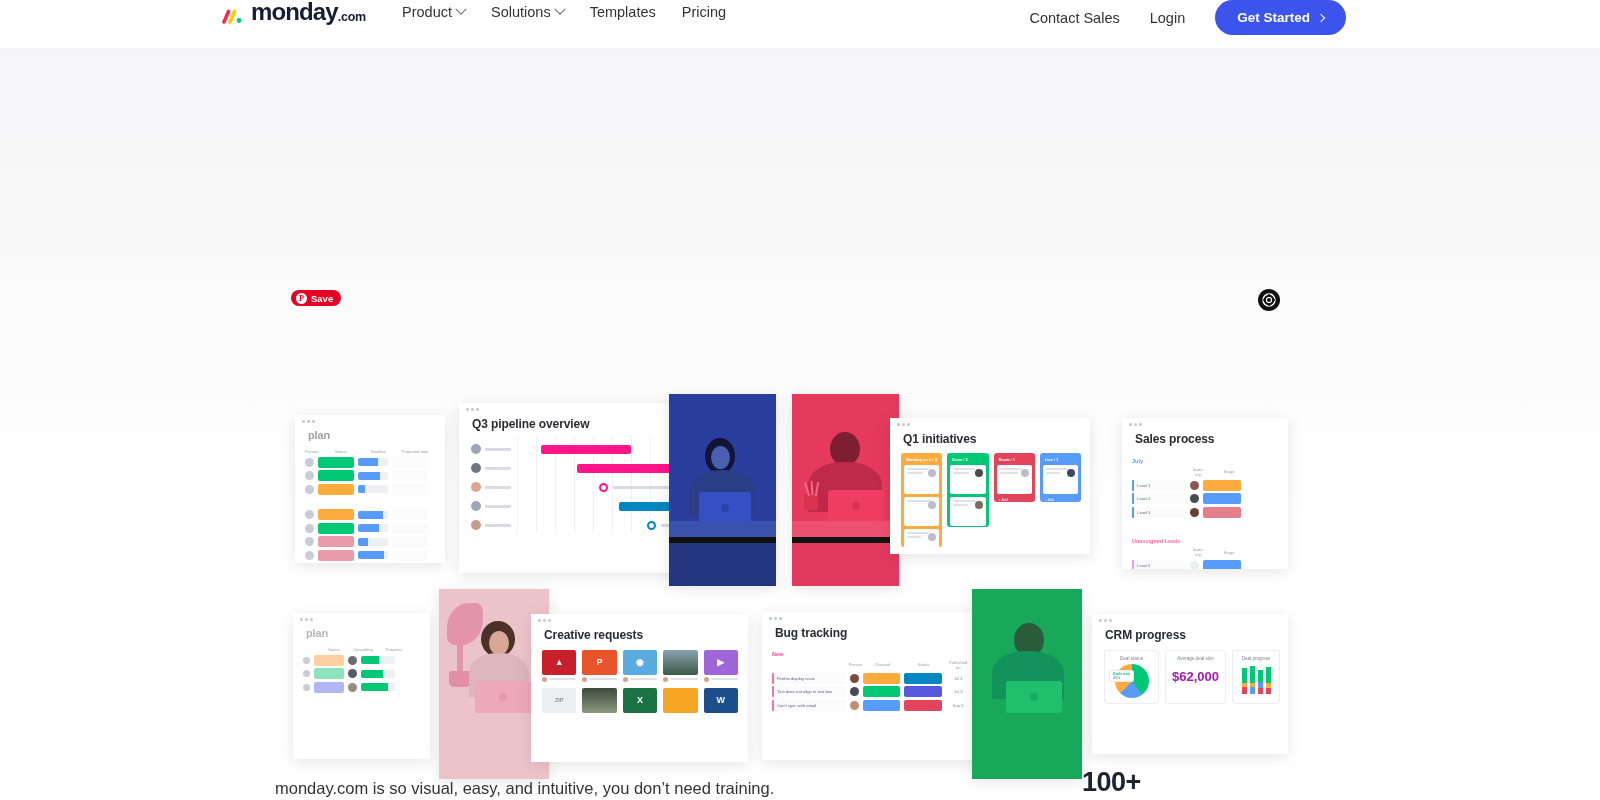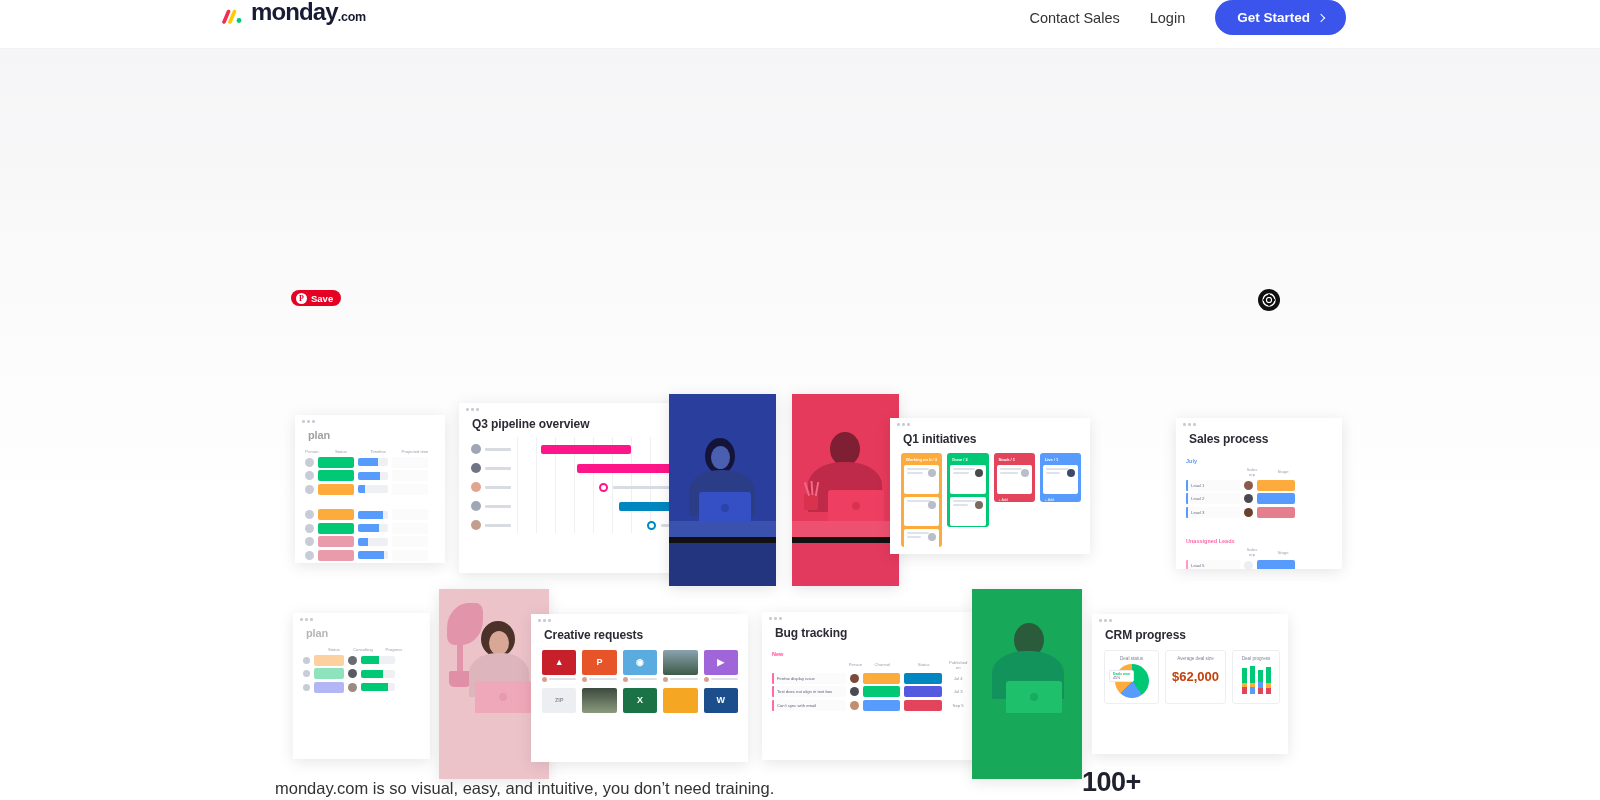--- a/index.html
+++ b/index.html
@@ -178,21 +178,21 @@
   .fmeta .fav { width: 5px; height: 5px; border-radius: 50%; background: #d8a08c; flex: none; }
   .fmeta .fln { height: 2px; background: #dfe2e8; border-radius: 1px; flex: 1; }
 
   
   .crm-widgets { display: flex; gap: 6px; padding: 8px 8px 0 12px; }
   .widget {
     background: #fff; border: 1px solid #eceef2; border-radius: 3px;
     padding: 5px 6px; flex: 1;
   }
   .widget-title { font-size: 4.6px; color: #7e8699; text-align: center; margin-bottom: 3px; }
-  .deal-value { font-size: 13px; font-weight: bold; color: #c2410c; text-align: center; }
+  .deal-value { font-size: 13px; font-weight: bold; color: #a21caf; text-align: center; }
   .pie { width: 34px; height: 34px; border-radius: 50%; margin: 0 auto; }
   .bars { display: flex; gap: 3px; align-items: flex-end; height: 30px; justify-content: center; }
   .bar { width: 5px; display: flex; flex-direction: column; justify-content: flex-end; }
 
   
   .bottom { position: absolute; left: 0; right: 0; top: 700px; }
   .body-copy {
     position: absolute; left: 275px; top: 26px; width: 500px;
     font-size: 16.5px; line-height: 1.62; color: #333333;
   }
@@ -207,20 +207,36 @@
     <div class="logo">
       <span class="logo-mark">
         <svg width="26" height="15" viewBox="0 0 26 15">
           <path d="M2 13 L6.5 2.5" stroke="#f62b54" stroke-width="3.6" stroke-linecap="round" fill="none"></path>
           <path d="M8 13 L12.5 2.5" stroke="#ffcb00" stroke-width="3.6" stroke-linecap="round" fill="none"></path>
           <circle cx="17" cy="11.5" r="2.4" fill="#00ca72"></circle>
         </svg>
       </span>
       <span class="logo-text">monday</span>
       <span class="logo-dotcom">.com</span>
+    </div>
+    <div class="nav-links">
+      <div class="nav-link">
+        <span>Product</span>
+        <i class="chev"></i>
+      </div>
+      <div class="nav-link">
+        <span>Solutions</span>
+        <i class="chev"></i>
+      </div>
+      <div class="nav-link">
+        <span>Templates</span>
+      </div>
+      <div class="nav-link">
+        <span>Pricing</span>
+      </div>
     </div>
   </div>
   <div class="nav-right">
     <div class="nav-link">Contact Sales</div>
     <div class="nav-link">Login</div>
     <button class="btn-get-started">
       <span>Get Started</span>
       <i class="btn-arrow"></i>
     </button>
   </div>
@@ -446,21 +462,21 @@
           <div class="kcard">
               <div class="ln" style="width:22px"></div>
               <div class="ln" style="width:14px"></div>
               <i class="kav" style="background:#3c4a6b"></i>
             </div>
           <div class="kadd">+ Add</div>
         </div>
       </div>
     </div>
 
-    <div class="tile board" style="left:1176px; top:281px; width:166px; height:151px;">
+    <div class="tile board" style="left:1122px; top:281px; width:166px; height:151px;">
       <div class="board-dots">
           <i></i>
           <i></i>
           <i></i>
         </div>
       <div class="board-title lg">Sales process</div>
       <div class="tbl">
         <div class="grp-label" style="color:#579bfc">July</div>
         <div class="tbl-hdr">
           <span style="width:54px"></span>

